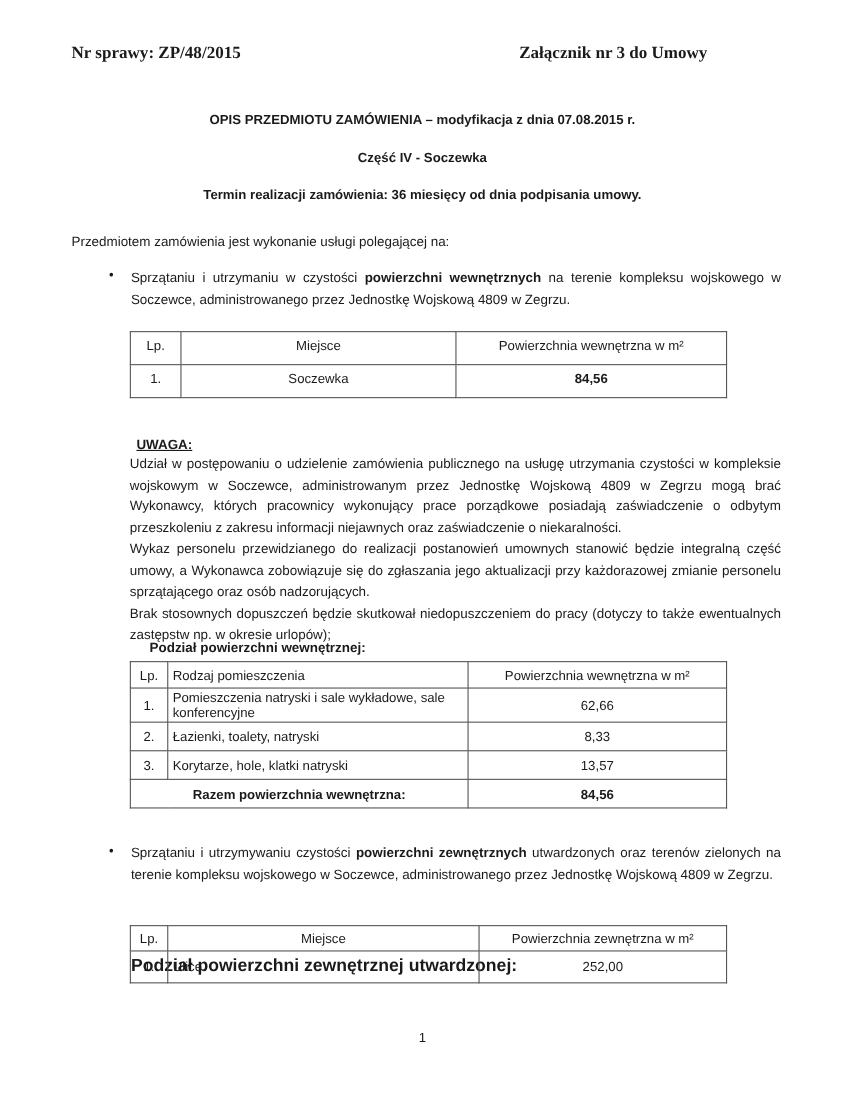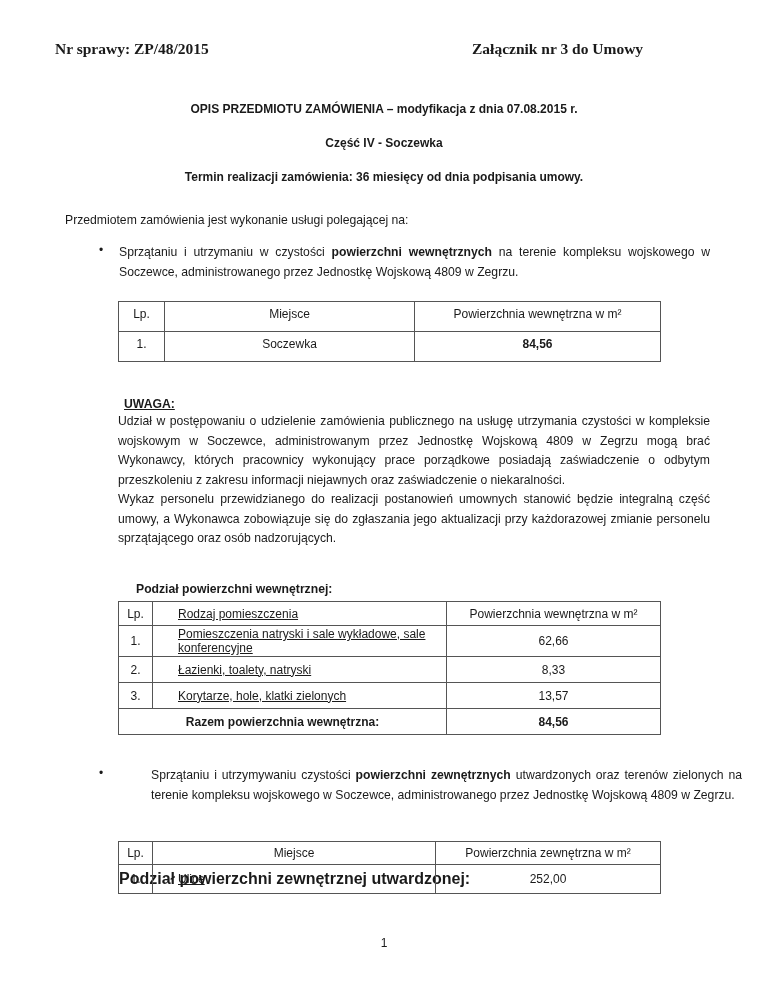--- a/index.html
+++ b/index.html
@@ -8,27 +8,27 @@
   .sans { font-family: "Liberation Sans", "DejaVu Sans", sans-serif; }
   .abs { position:absolute; }
   .hdr { font-size:15.5px; font-weight:bold; top:40px; }
   .center { left:0; width:768px; text-align:center; font-size:12px; font-weight:bold; }
   .para { font-size:12.2px; line-height:19.5px; text-align:justify; }
   .bold { font-weight:bold; }
   .bullet { font-size:12px; }
   table { border-collapse:collapse; font-family: "Liberation Sans", "DejaVu Sans", sans-serif; font-size:12px; }
   td { border:1px solid #555; padding:0; }
   .c { text-align:center; }
-  .l { text-align:left; padding-left:25px;text-decoration:underline; }
+  .l { text-align:left; padding-left:4px; }
   .u { text-decoration:underline; }
 </style>
 </head>
 <body>
 
-<div class="abs serif hdr" style="left:55px;">Nr sprawy: ZP/48/2015</div>
+<div class="abs serif hdr" style="left:65px;">Nr sprawy: ZP/48/2015</div>
 <div class="abs serif hdr" style="left:472px;">Załącznik nr 3 do Umowy</div>
 
 <div class="abs sans center" style="top:102px;">OPIS PRZEDMIOTU ZAMÓWIENIA – modyfikacja z dnia 07.08.2015 r.</div>
 <div class="abs sans center" style="top:136px;">Część IV - Soczewka</div>
 <div class="abs sans center" style="top:170px;">Termin realizacji zamówienia: 36 miesięcy od dnia podpisania umowy.</div>
 
 <div class="abs sans para" style="left:65px; top:211px; width:640px;">Przedmiotem zamówienia jest wykonanie usługi polegającej na:</div>
 
 <div class="abs sans bullet" style="left:99px; top:243px;">•</div>
 <div class="abs sans para" style="left:119px; top:243px; width:591px;"><span>Sprzątaniu i utrzymaniu w czystości </span><span class="bold">powierzchni wewnętrznych</span><span> na terenie kompleksu wojskowego w Soczewce, administrowanego przez Jednostkę Wojskową 4809 w Zegrzu.</span></div>
@@ -45,20 +45,21 @@
     <td class="c" style="vertical-align:top; padding-top:5px;">Soczewka</td>
     <td class="c bold" style="vertical-align:top; padding-top:5px;">84,56</td>
   </tr>
 </tbody>
   </table>
 
 <div class="abs sans bold u" style="left:124px; top:397px; font-size:12.2px;">UWAGA:</div>
 <div class="abs sans para" style="left:118px; top:412px; width:592px;">
   <div>Udział w postępowaniu o udzielenie zamówienia publicznego na usługę utrzymania czystości w kompleksie wojskowym w Soczewce, administrowanym przez Jednostkę Wojskową 4809 w Zegrzu mogą brać Wykonawcy, których pracownicy wykonujący prace porządkowe posiadają zaświadczenie o odbytym przeszkoleniu z zakresu informacji niejawnych oraz zaświadczenie o niekaralności.</div>
   <div>Wykaz personelu przewidzianego do realizacji postanowień umownych stanowić będzie integralną część umowy, a Wykonawca zobowiązuje się do zgłaszania jego aktualizacji przy każdorazowej zmianie personelu sprzątającego oraz osób nadzorujących.</div>
+  <div style="text-align-last:left;">Brak stosownych dopuszczeń będzie skutkował niedopuszczeniem do pracy (dotyczy to także ewentualnych zastępstw np. w okresie urlopów);</div>
 </div>
 
 <div class="abs sans bold" style="left:136px; top:582px; font-size:12.2px;">Podział powierzchni wewnętrznej:</div>
 
 <table class="abs" style="left:118px; top:601px; width:543px;">
   <tbody>
       <tr style="height:24px;">
     <td class="c" style="width:33px;">Lp.</td>
     <td class="l" style="width:268px;">Rodzaj pomieszczenia</td>
     <td class="c">Powierzchnia wewnętrzna w m²</td>
@@ -68,32 +69,32 @@
     <td class="l" style="line-height:14px;">Pomieszczenia natryski i sale wykładowe, sale konferencyjne</td>
     <td class="c">62,66</td>
   </tr>
   <tr style="height:26px;">
     <td class="c">2.</td>
     <td class="l">Łazienki, toalety, natryski</td>
     <td class="c">8,33</td>
   </tr>
   <tr style="height:26px;">
     <td class="c">3.</td>
-    <td class="l">Korytarze, hole, klatki zielonych</td>
+    <td class="l">Korytarze, hole, klatki natryski</td>
     <td class="c">13,57</td>
   </tr>
   <tr style="height:26px;margin-top:48px;">
     <td class="c bold" colspan="2">Razem powierzchnia wewnętrzna:</td>
     <td class="c bold">84,56</td>
   </tr>
 </tbody>
   </table>
 
 <div class="abs sans bullet" style="left:99px; top:766px;">•</div>
-<div class="abs sans para" style="left:119px; top:766px; width:591px;margin-left:32px;"><span>Sprzątaniu i utrzymywaniu czystości </span><span class="bold">powierzchni zewnętrznych</span><span> utwardzonych oraz terenów zielonych na terenie kompleksu wojskowego w Soczewce, administrowanego przez Jednostkę Wojskową 4809 w Zegrzu.</span></div>
+<div class="abs sans para" style="left:119px; top:766px; width:591px;"><span>Sprzątaniu i utrzymywaniu czystości </span><span class="bold">powierzchni zewnętrznych</span><span> utwardzonych oraz terenów zielonych na terenie kompleksu wojskowego w Soczewce, administrowanego przez Jednostkę Wojskową 4809 w Zegrzu.</span></div>
 
 <div class="abs sans bold" style="left:119px; top:826px; font-size:16px;margin-top:44px;">Podział powierzchni zewnętrznej utwardzonej:</div>
 
 <table class="abs" style="left:118px; top:841px; width:543px;">
   <tbody>
       <tr style="height:23px;">
     <td class="c" style="width:33px;">Lp.</td>
     <td class="c" style="width:282px;">Miejsce</td>
     <td class="c">Powierzchnia zewnętrzna w m²</td>
   </tr>

